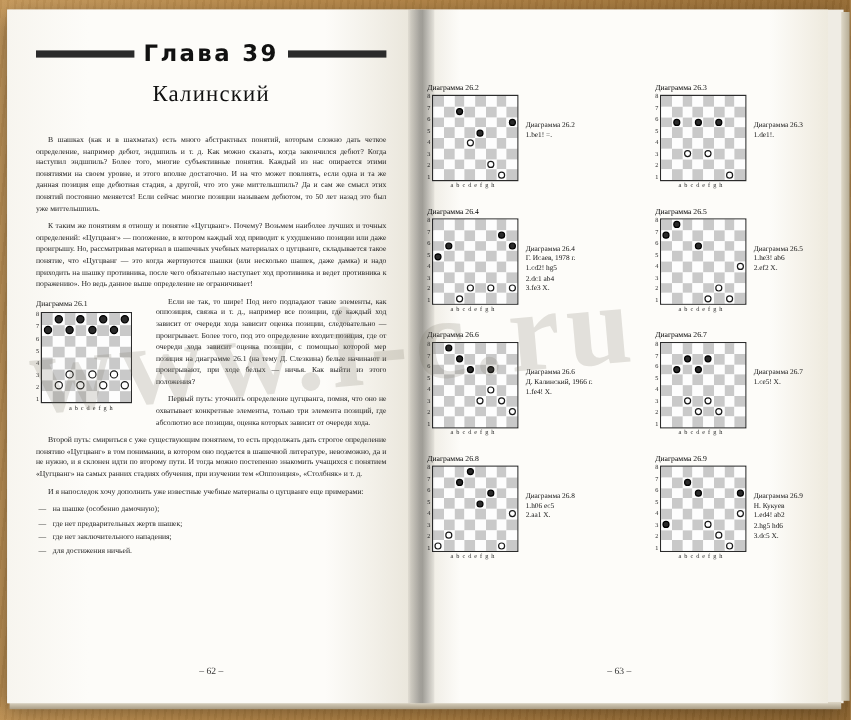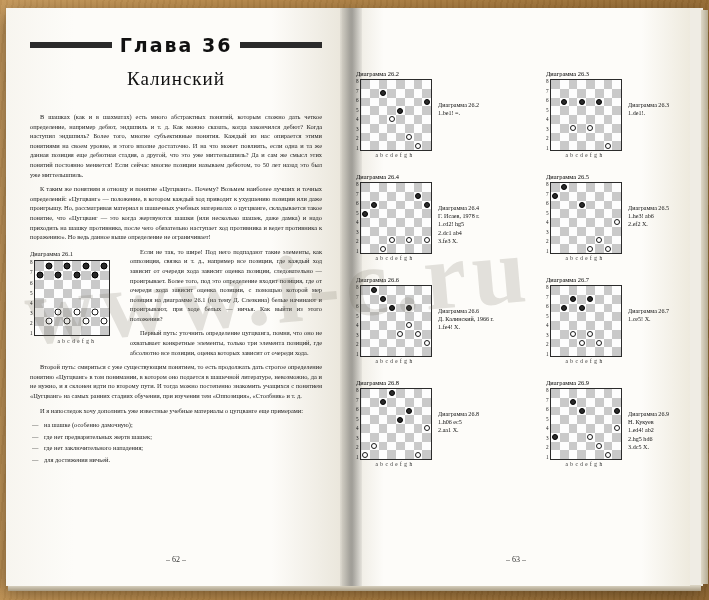--- a/index.html
+++ b/index.html
@@ -85,21 +85,21 @@
   <div class="grain"></div>
 
   <div class="book">
     <div class="edge-r"></div>
     <div class="edge-b"></div>
 
     <div class="page left">
       <div class="chapter-head">
         <div class="chapter-rule">
           <span class="rule-line"></span>
-          <span class="chapter-title">Глава 36</span>
+          <span class="chapter-title">Глава 39</span>
           <span class="rule-line"></span>
         </div>
         <div class="chapter-sub">Калинский</div>
       </div>
 
       <div class="body-col">
         <p>В шашках (как и в шахматах) есть много абстрактных понятий, которым сложно дать четкое определение, например дебют, эндшпиль и т. д. Как можно сказать, когда закончился дебют? Когда наступил эндшпиль? Более того, многие субъективные понятия. Каждый из нас опирается этими понятиями на своем уровне, и этого вполне достаточно. И на что может повлиять, если одна и та же данная позиция еще дебютная стадия, а другой, что это уже миттельшпиль? Да и сам же смысл этих понятий постоянно меняется! Если сейчас многие позиции называем дебютом, то 50 лет назад это был уже миттельшпиль.</p>
         <p>К таким же понятиям я отношу и понятие «Цугцванг». Почему? Возьмем наиболее лучших и точных определений: «Цугцванг» — положение, в котором каждый ход приводит к ухудшению позиции или даже проигрышу. Но, рассматривая материал в шашечных учебных материалах о цугцванге, складывается такое понятие, что «Цугцванг — это когда жертвуются шашки (или несколько шашек, даже дамка) и надо приходить на шашку противника, после чего обязательно наступает ход противника и ведет противника к поражению». Но ведь данное выше определение не ограничивает!</p>
 
         <div class="wrap">

